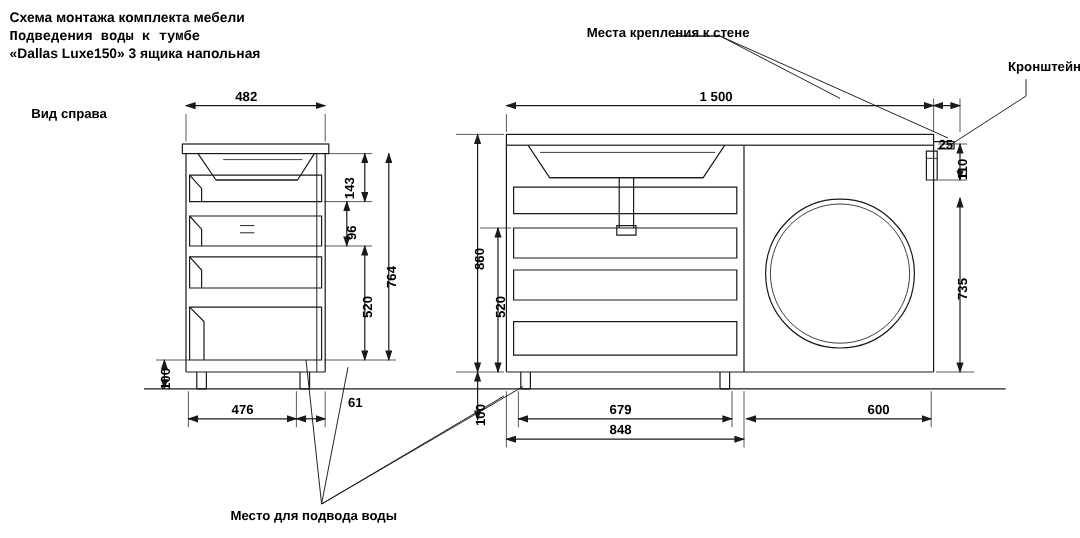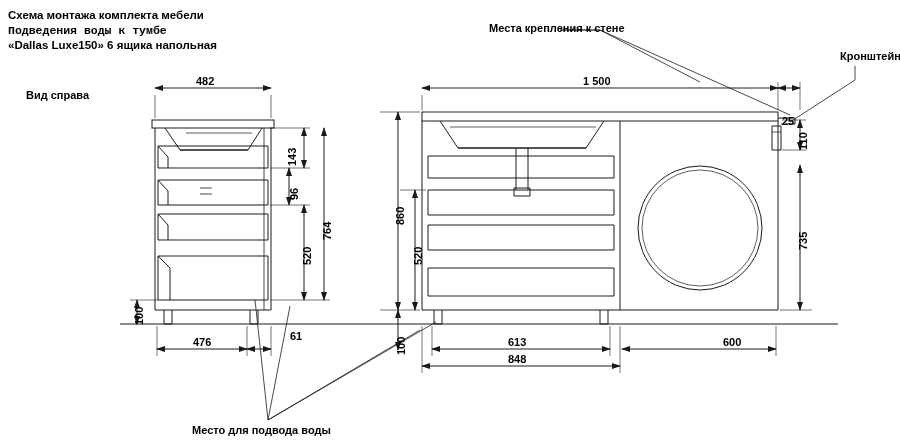--- a/index.html
+++ b/index.html
@@ -190,21 +190,21 @@
         <path d="M268 420 L290 306"></path>
         <path d="M268 420 L420 330"></path>
         <path d="M268 420 L436 322"></path>
       </g>
 
     </g>
   </svg>
 
   <div class="txt title" style="left:8px;top:8px;">Схема монтажа комплекта мебели</div>
   <div class="txt title" style="left:8px;top:23px;font-family:Liberation Mono, monospace;">Подведения воды к тумбе</div>
-  <div class="txt title" style="left:8px;top:38px;">«Dallas Luxe150» 6 ящика напольная</div>
+  <div class="txt title" style="left:8px;top:38px;">«Dallas Luxe150» 3 ящика напольная</div>
 
   <div class="txt lbl" style="left:26px;top:89px;">Вид справа</div>
   <div class="txt lbl" style="left:489px;top:22px;">Места крепления к стене</div>
   <div class="txt lbl" style="left:820px;top:50px;padding-left:20px;">Кронштейн</div>
   <div class="txt lbl" style="left:192px;top:424px;">Место для подвода воды</div>
 
   <div class="txt dimb" style="left:196px;top:75px;">482</div>
   <div class="txt dimb" style="left:193px;top:336px;">476</div>
   <div class="txt dimb" style="left:253px;top:330px;padding-left:37px;">61</div>
   <div class="txt dimb rot" style="left:133px;top:325px;">100</div>
@@ -213,17 +213,17 @@
   <div class="txt dimb rot" style="left:301px;top:265px;">520</div>
   <div class="txt dimb rot" style="left:321px;top:240px;">764</div>
 
   <div class="txt dimb" style="left:583px;top:75px;">1 500</div>
   <div class="txt dimb" style="left:782px;top:84px;margin-top:31px;">25</div>
   <div class="txt dimb rot" style="left:797px;top:150px;">110</div>
   <div class="txt dimb rot" style="left:394px;top:225px;">860</div>
   <div class="txt dimb rot" style="left:412px;top:265px;">520</div>
   <div class="txt dimb rot" style="left:395px;top:355px;">100</div>
   <div class="txt dimb rot" style="left:797px;top:250px;">735</div>
-  <div class="txt dimb" style="left:508px;top:336px;">613</div>
+  <div class="txt dimb" style="left:508px;top:336px;">679</div>
   <div class="txt dimb" style="left:508px;top:353px;">848</div>
   <div class="txt dimb" style="left:687px;top:336px;margin-left:36px;">600</div>
 
 </div>
 
 </body></html>

